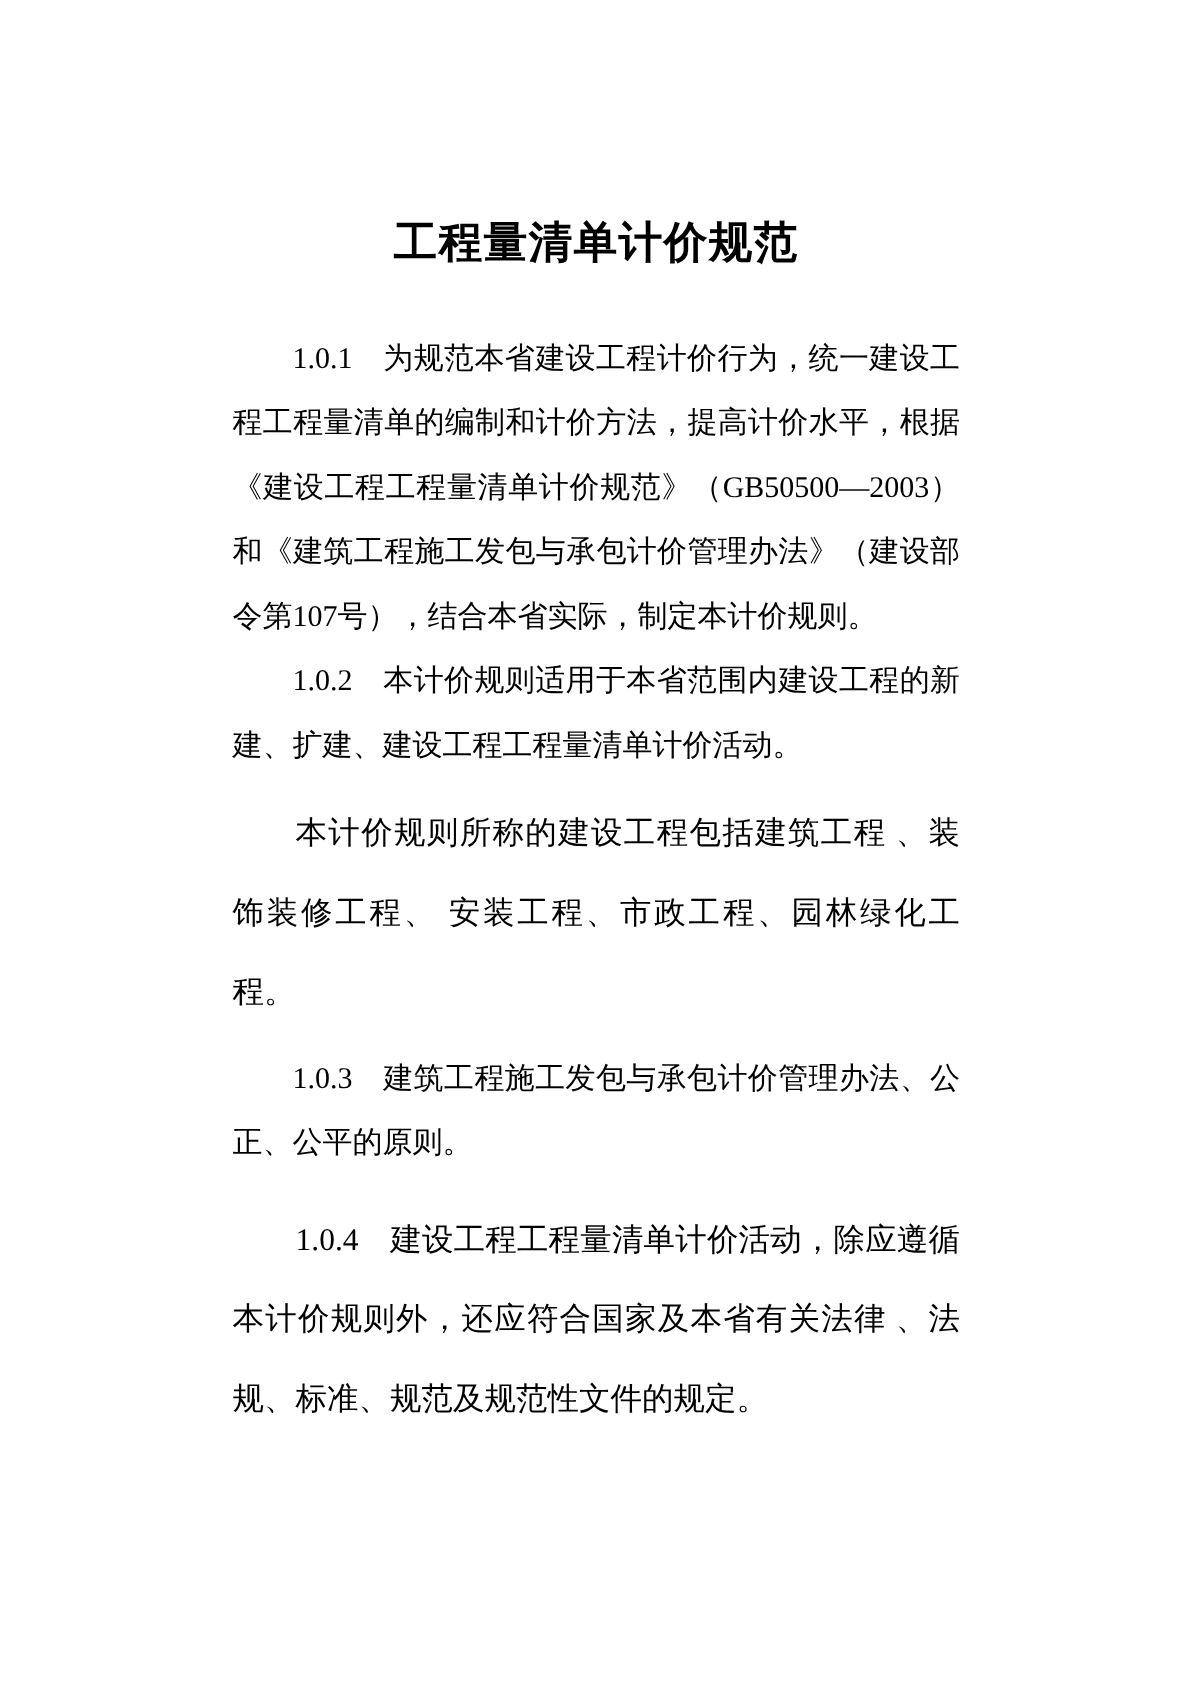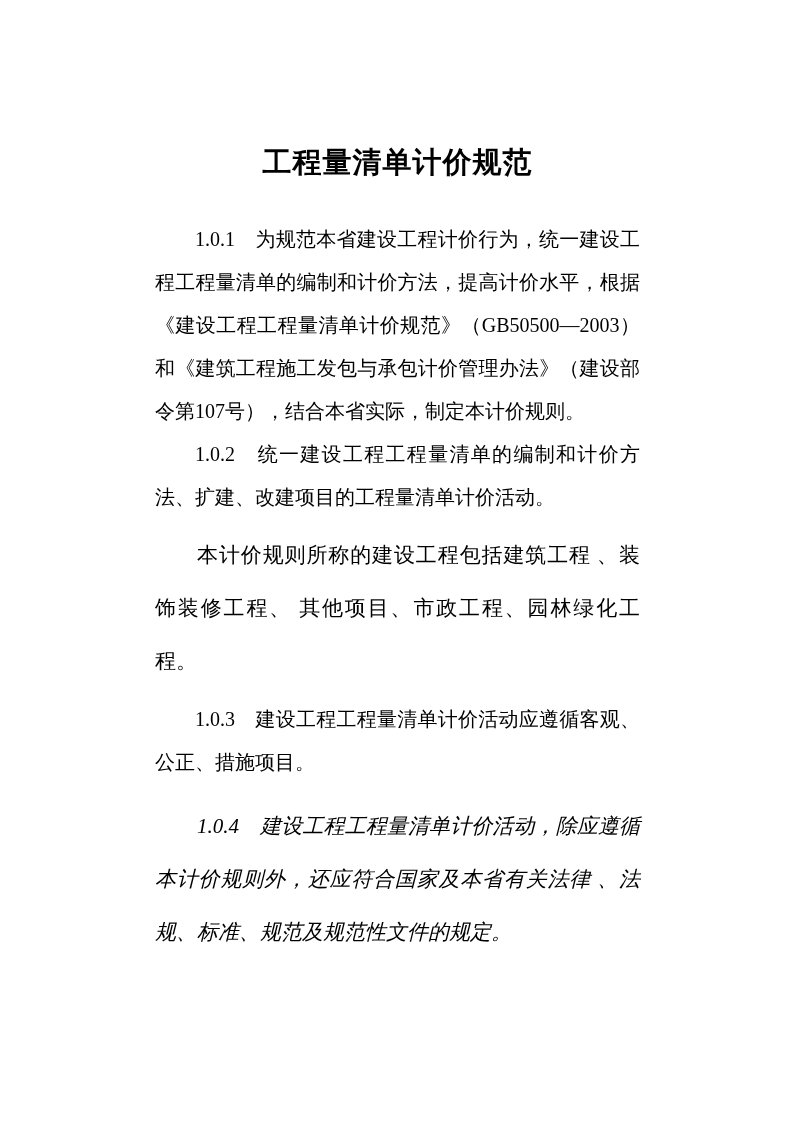--- a/index.html
+++ b/index.html
@@ -35,31 +35,31 @@
   }
   .para.sm {
     font-size: 20px;
     line-height: 43px;
   }
   .para.lg {
     font-size: 21px;
     line-height: 53px;
   }
   .para.gap-sm { margin-top: 10px; }
-  .para.gap-lg { margin-top: 16px; font-style: italic; }
+  .para.gap-lg { margin-top: 16px; }
 </style>
 </head>
 <body>
 
 <div class="page">
   <h1 class="doc-title">工程量清单计价规范</h1>
 
   <p class="para sm">1.0.1　为规范本省建设工程计价行为，统一建设工程工程量清单的编制和计价方法，提高计价水平，根据《建设工程工程量清单计价规范》（GB50500—2003）和《建筑工程施工发包与承包计价管理办法》（建设部令第107号），结合本省实际，制定本计价规则。</p>
 
-  <p class="para sm">1.0.2　统一建设工程工程量清单的编制和计价方法、扩建、改建项目的工程量清单计价活动。</p>
+  <p class="para sm">1.0.2　本计价规则适用于本省范围内建设工程的新建、扩建、建设工程工程量清单计价活动。</p>
 
-  <p class="para lg gap-sm">本计价规则所称的建设工程包括建筑工程 、装饰装修工程、 其他项目、市政工程、园林绿化工程。</p>
+  <p class="para lg gap-sm">本计价规则所称的建设工程包括建筑工程 、装饰装修工程、 安装工程、市政工程、园林绿化工程。</p>
 
-  <p class="para sm gap-sm">1.0.3　建设工程工程量清单计价活动应遵循客观、公正、措施项目。</p>
+  <p class="para sm gap-sm">1.0.3　建筑工程施工发包与承包计价管理办法、公正、公平的原则。</p>
 
   <p class="para lg gap-lg">1.0.4　建设工程工程量清单计价活动，除应遵循本计价规则外，还应符合国家及本省有关法律 、法规、标准、规范及规范性文件的规定。</p>
 
 </div>
 
 </body></html>

